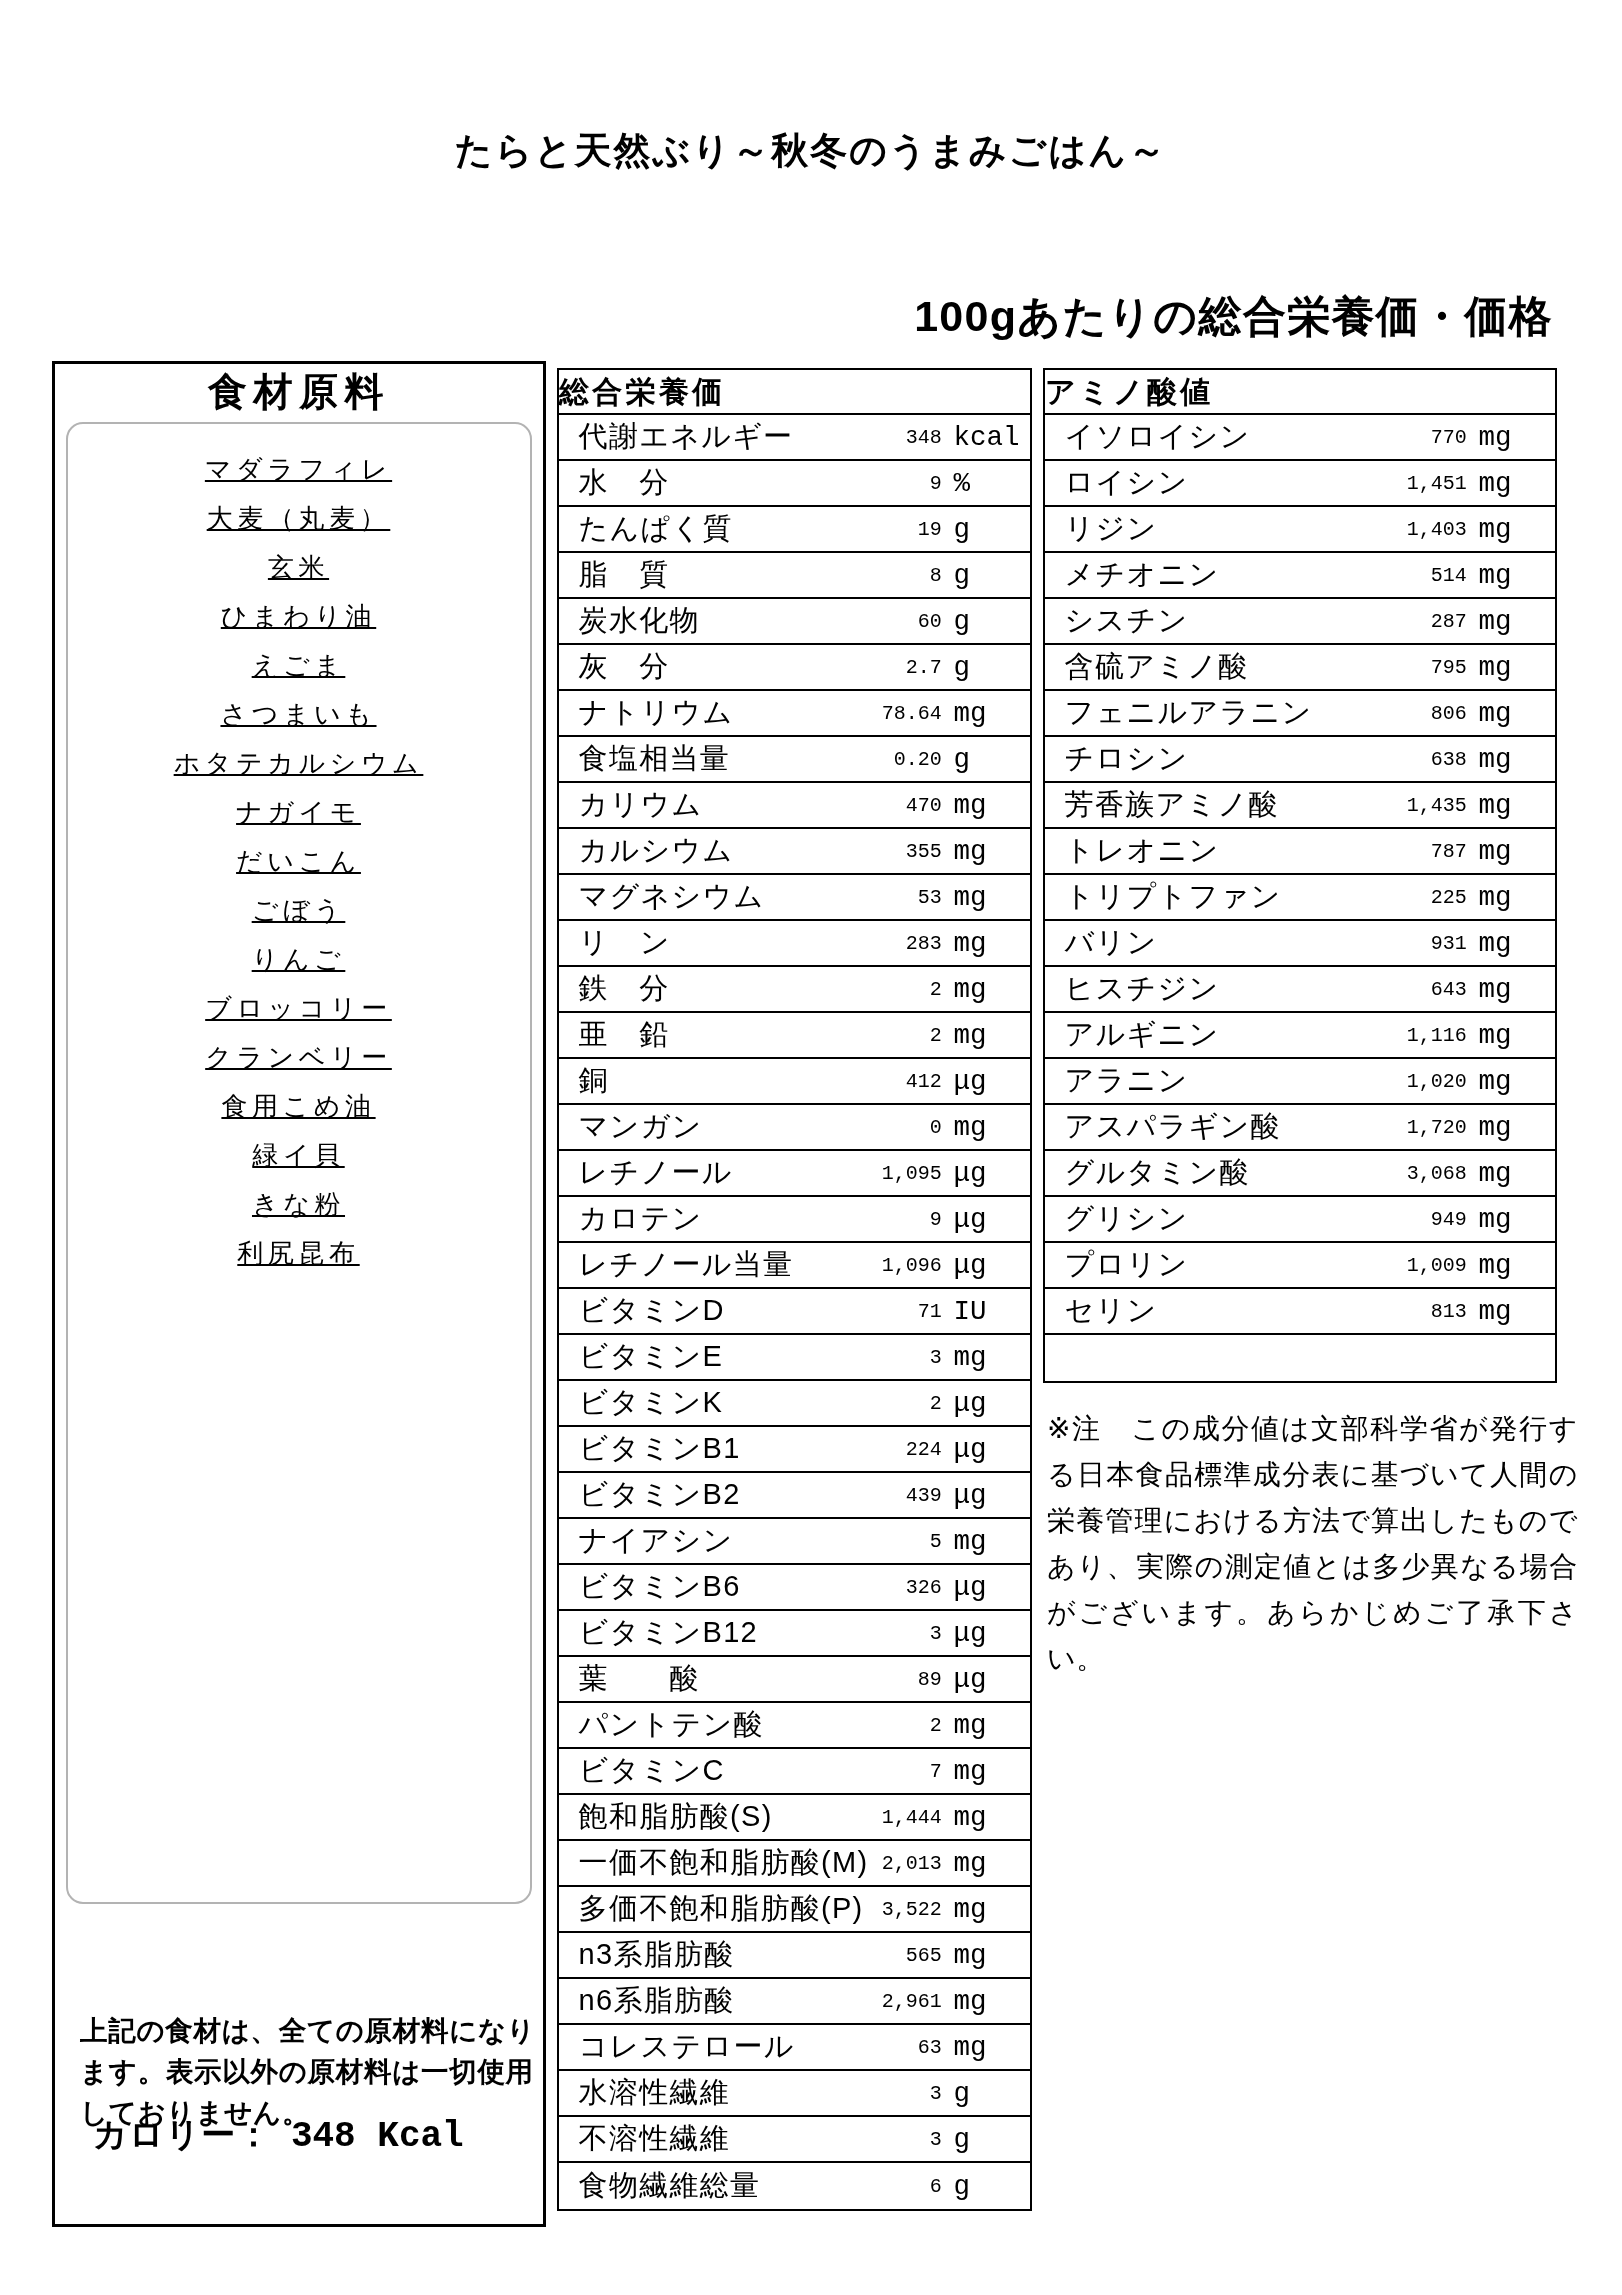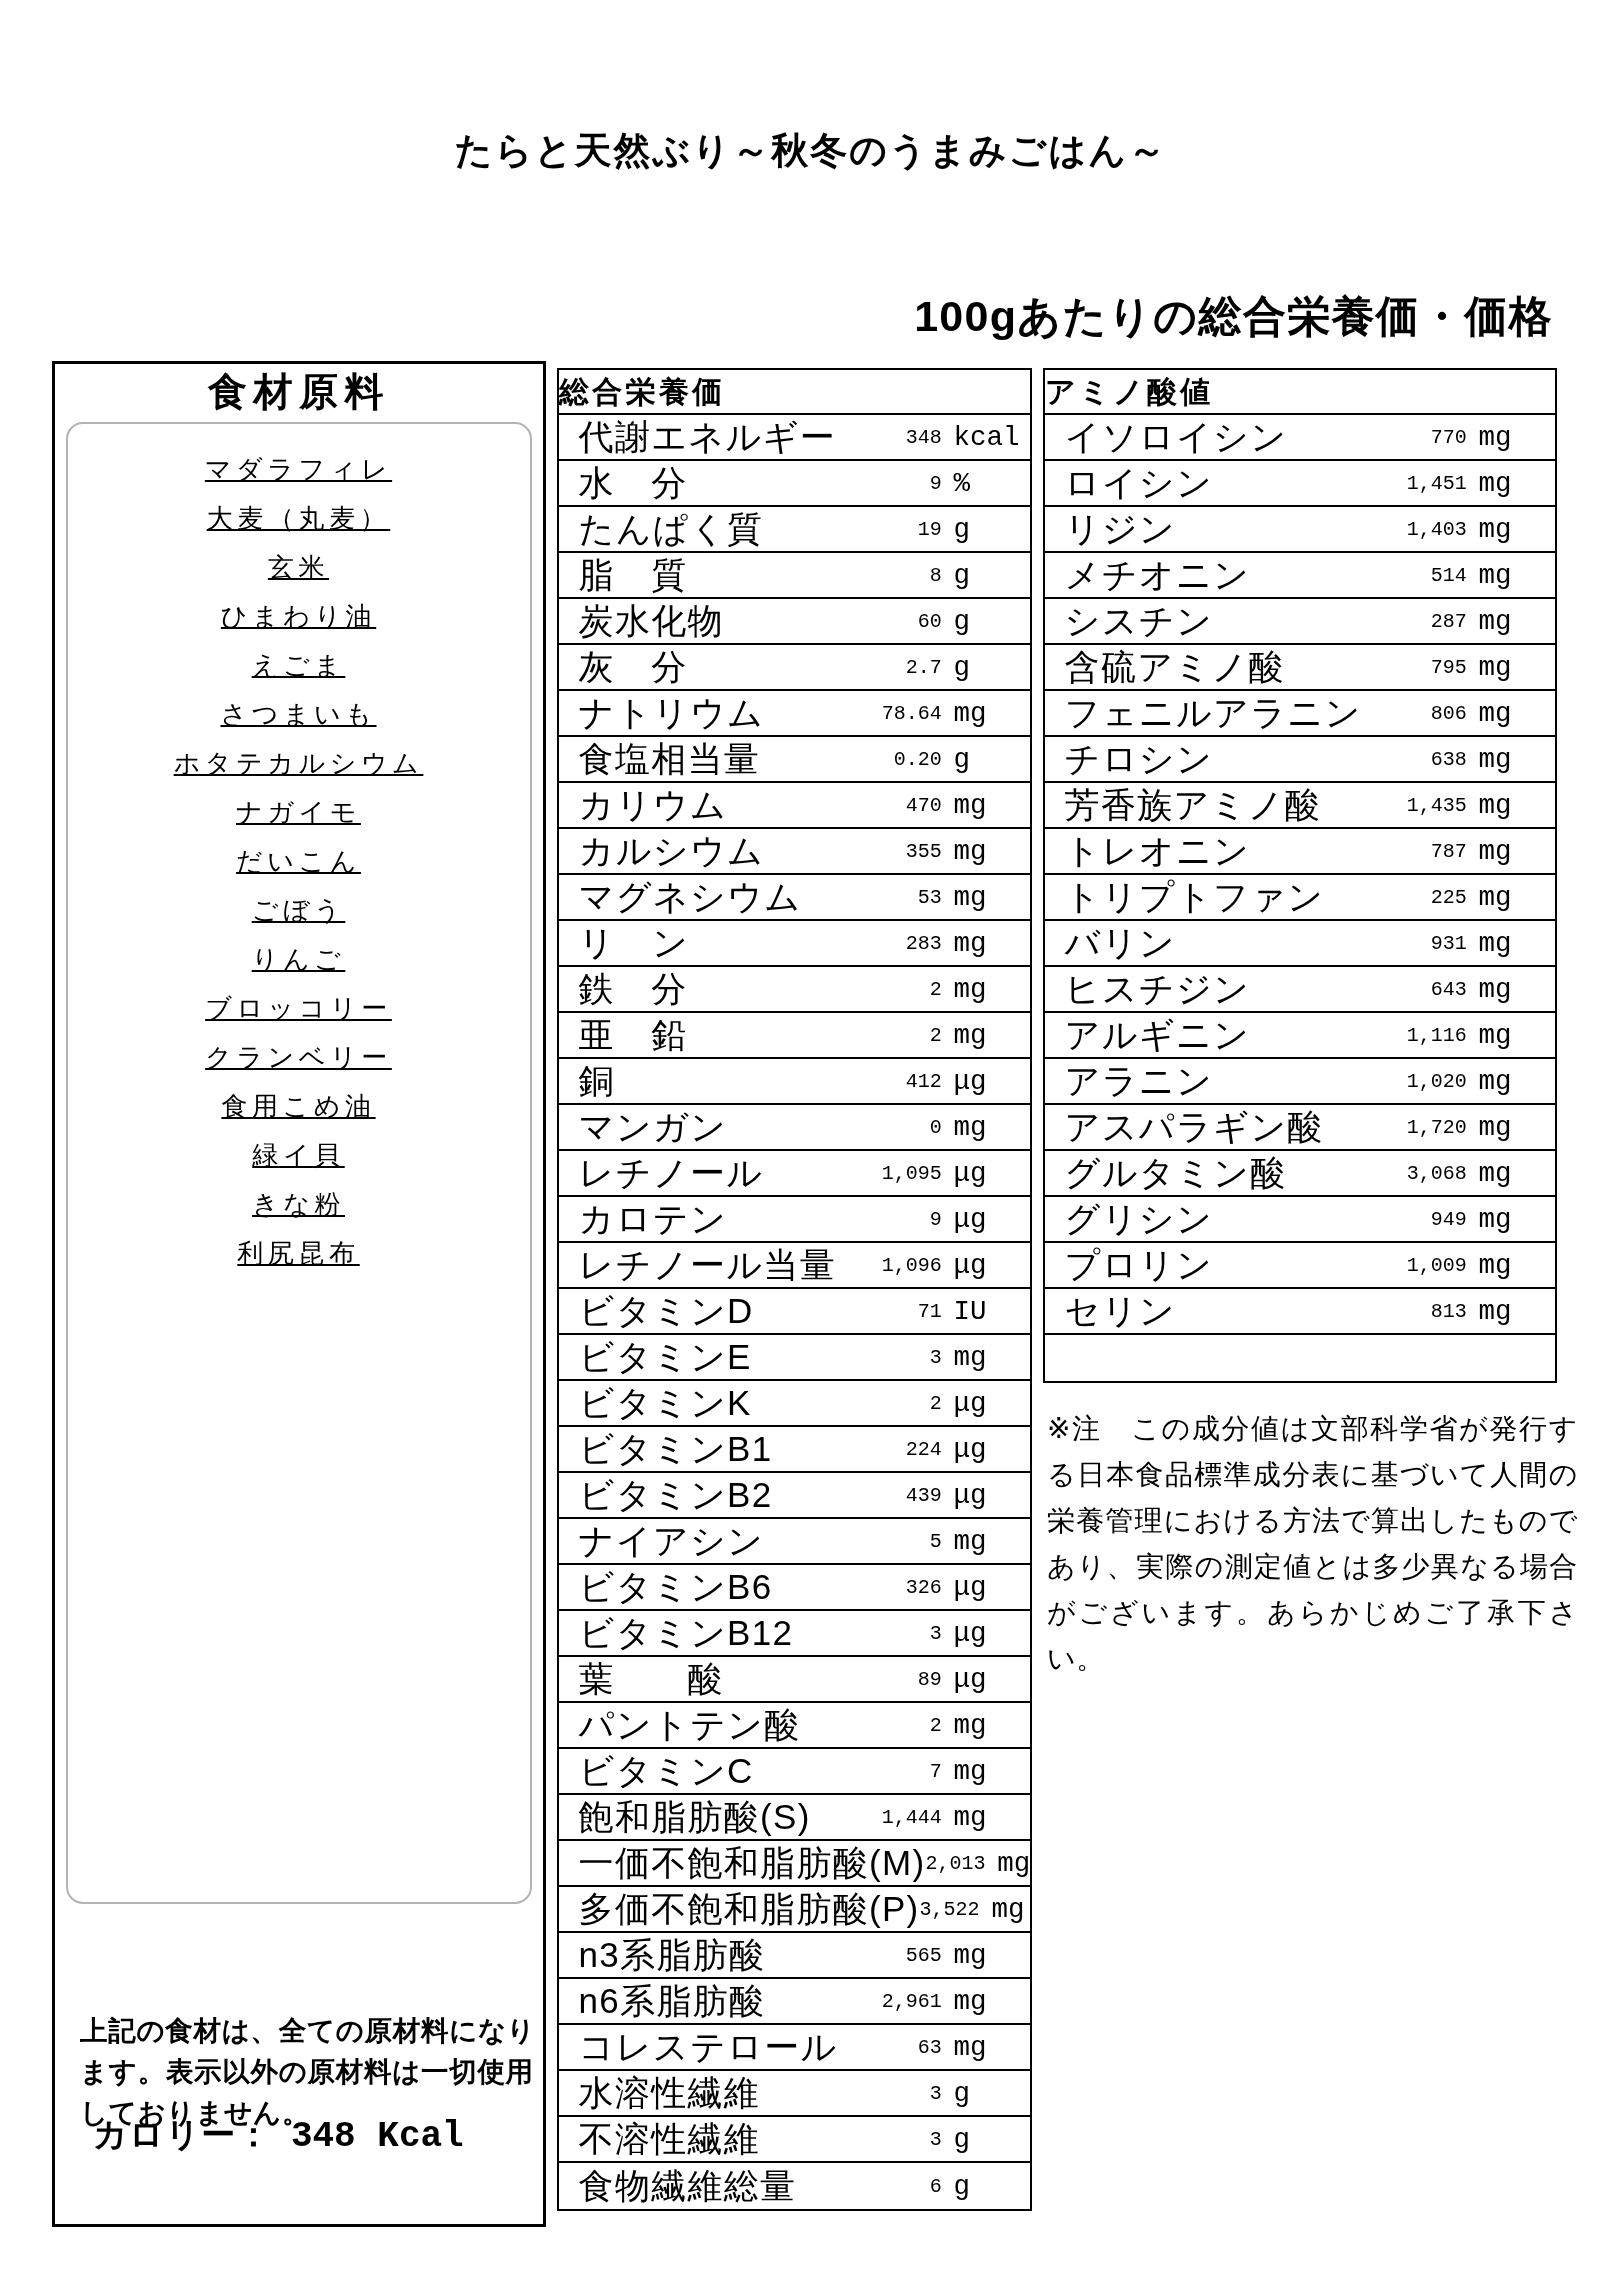--- a/index.html
+++ b/index.html
@@ -59,21 +59,21 @@
     height:43px;line-height:43px;border-bottom:2.6px solid #000;
     font-size:30px;font-weight:700;letter-spacing:3.3px;
   }
   .trow{
     display:flex;align-items:center;box-sizing:border-box;
     border-bottom:2.6px solid #000;padding:0 9.2px 0 19.6px;
   }
   .trow:last-child{border-bottom:none;}
   #nutrition-table .trow{height:46px;}
   #amino-table .trow{height:46px;}
-  .tlabel{font-size:35px;letter-spacing:1.3px;white-space:pre;}
+  .tlabel{font-size:29px;letter-spacing:1.3px;white-space:pre;}
   .tvalue{
     flex:1;text-align:right;
     font-family:"Liberation Mono","DejaVu Sans Mono",monospace;
     font-size:20px;white-space:pre;
   }
   .tunit{
     width:79px;box-sizing:border-box;padding-left:11.8px;text-align:left;
     font-family:"Liberation Mono","DejaVu Sans Mono",monospace;
     font-size:27.5px;
   }

